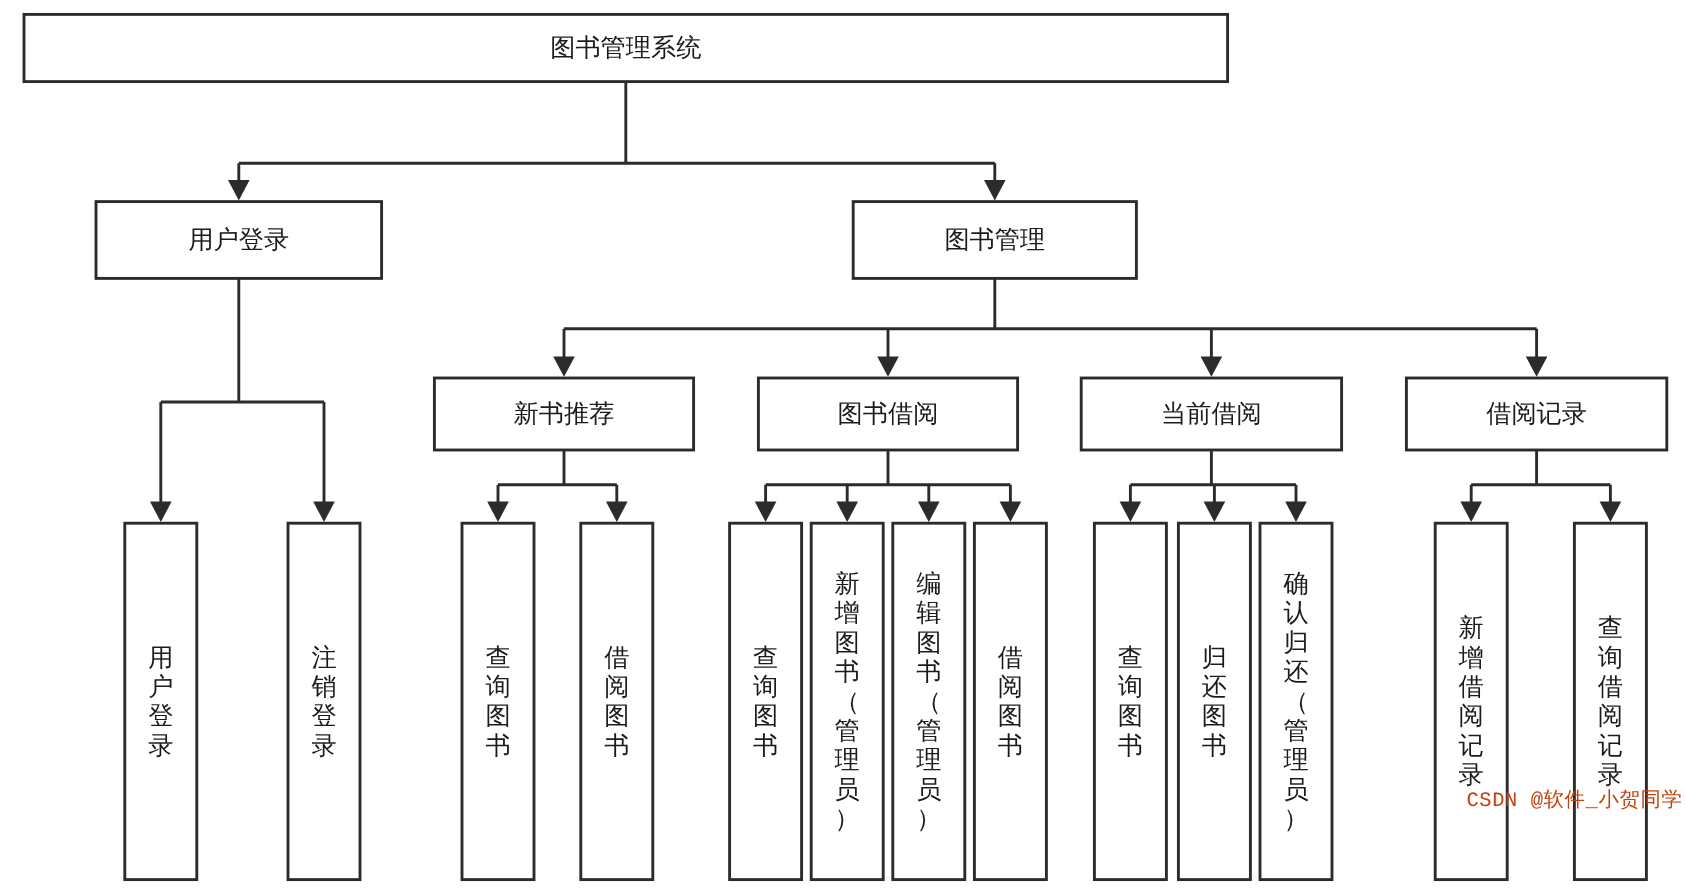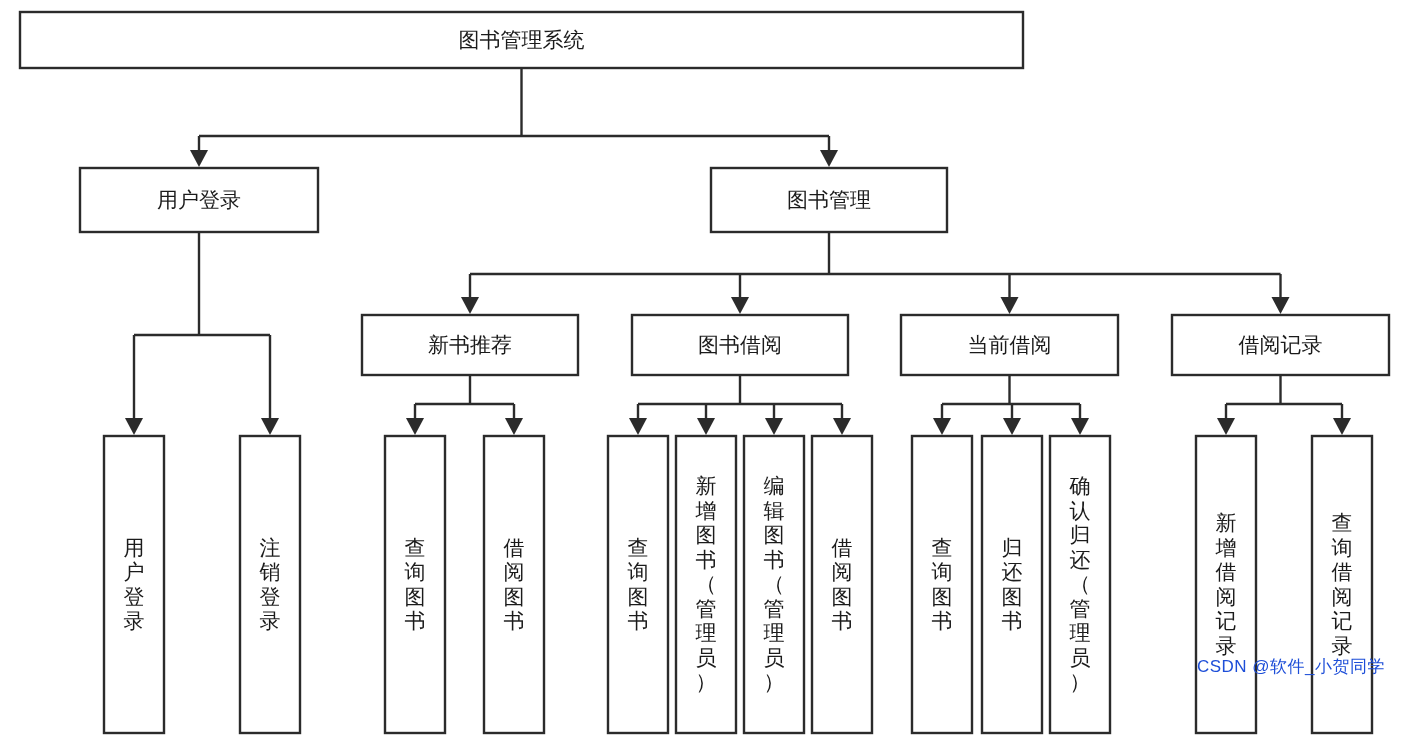--- a/index.html
+++ b/index.html
@@ -47,25 +47,25 @@
     dominant-baseline: middle;
   }
   .node-label-v {
     font-family: "Liberation Sans", "DejaVu Sans", sans-serif;
     font-size: 21px;
     fill: #1b1b1b;
     text-anchor: middle;
   }
   .watermark {
     position: absolute;
-    right: 20px;
+    right: 3px;
     bottom: 6px;
-    font-family: Liberation Sans, sans-serif;
+    font-family: Liberation Mono, monospace;
     font-size: 17px;
-    color: #1d4ed8;
+    color: #c2410c;
     letter-spacing: 0.5px;
     white-space: nowrap;
     user-select: none;
   }
 </style>
 </head>
 <body>
 
 <div id="diagram-root">
   <svg class="flow" viewBox="0 0 1405 747">

